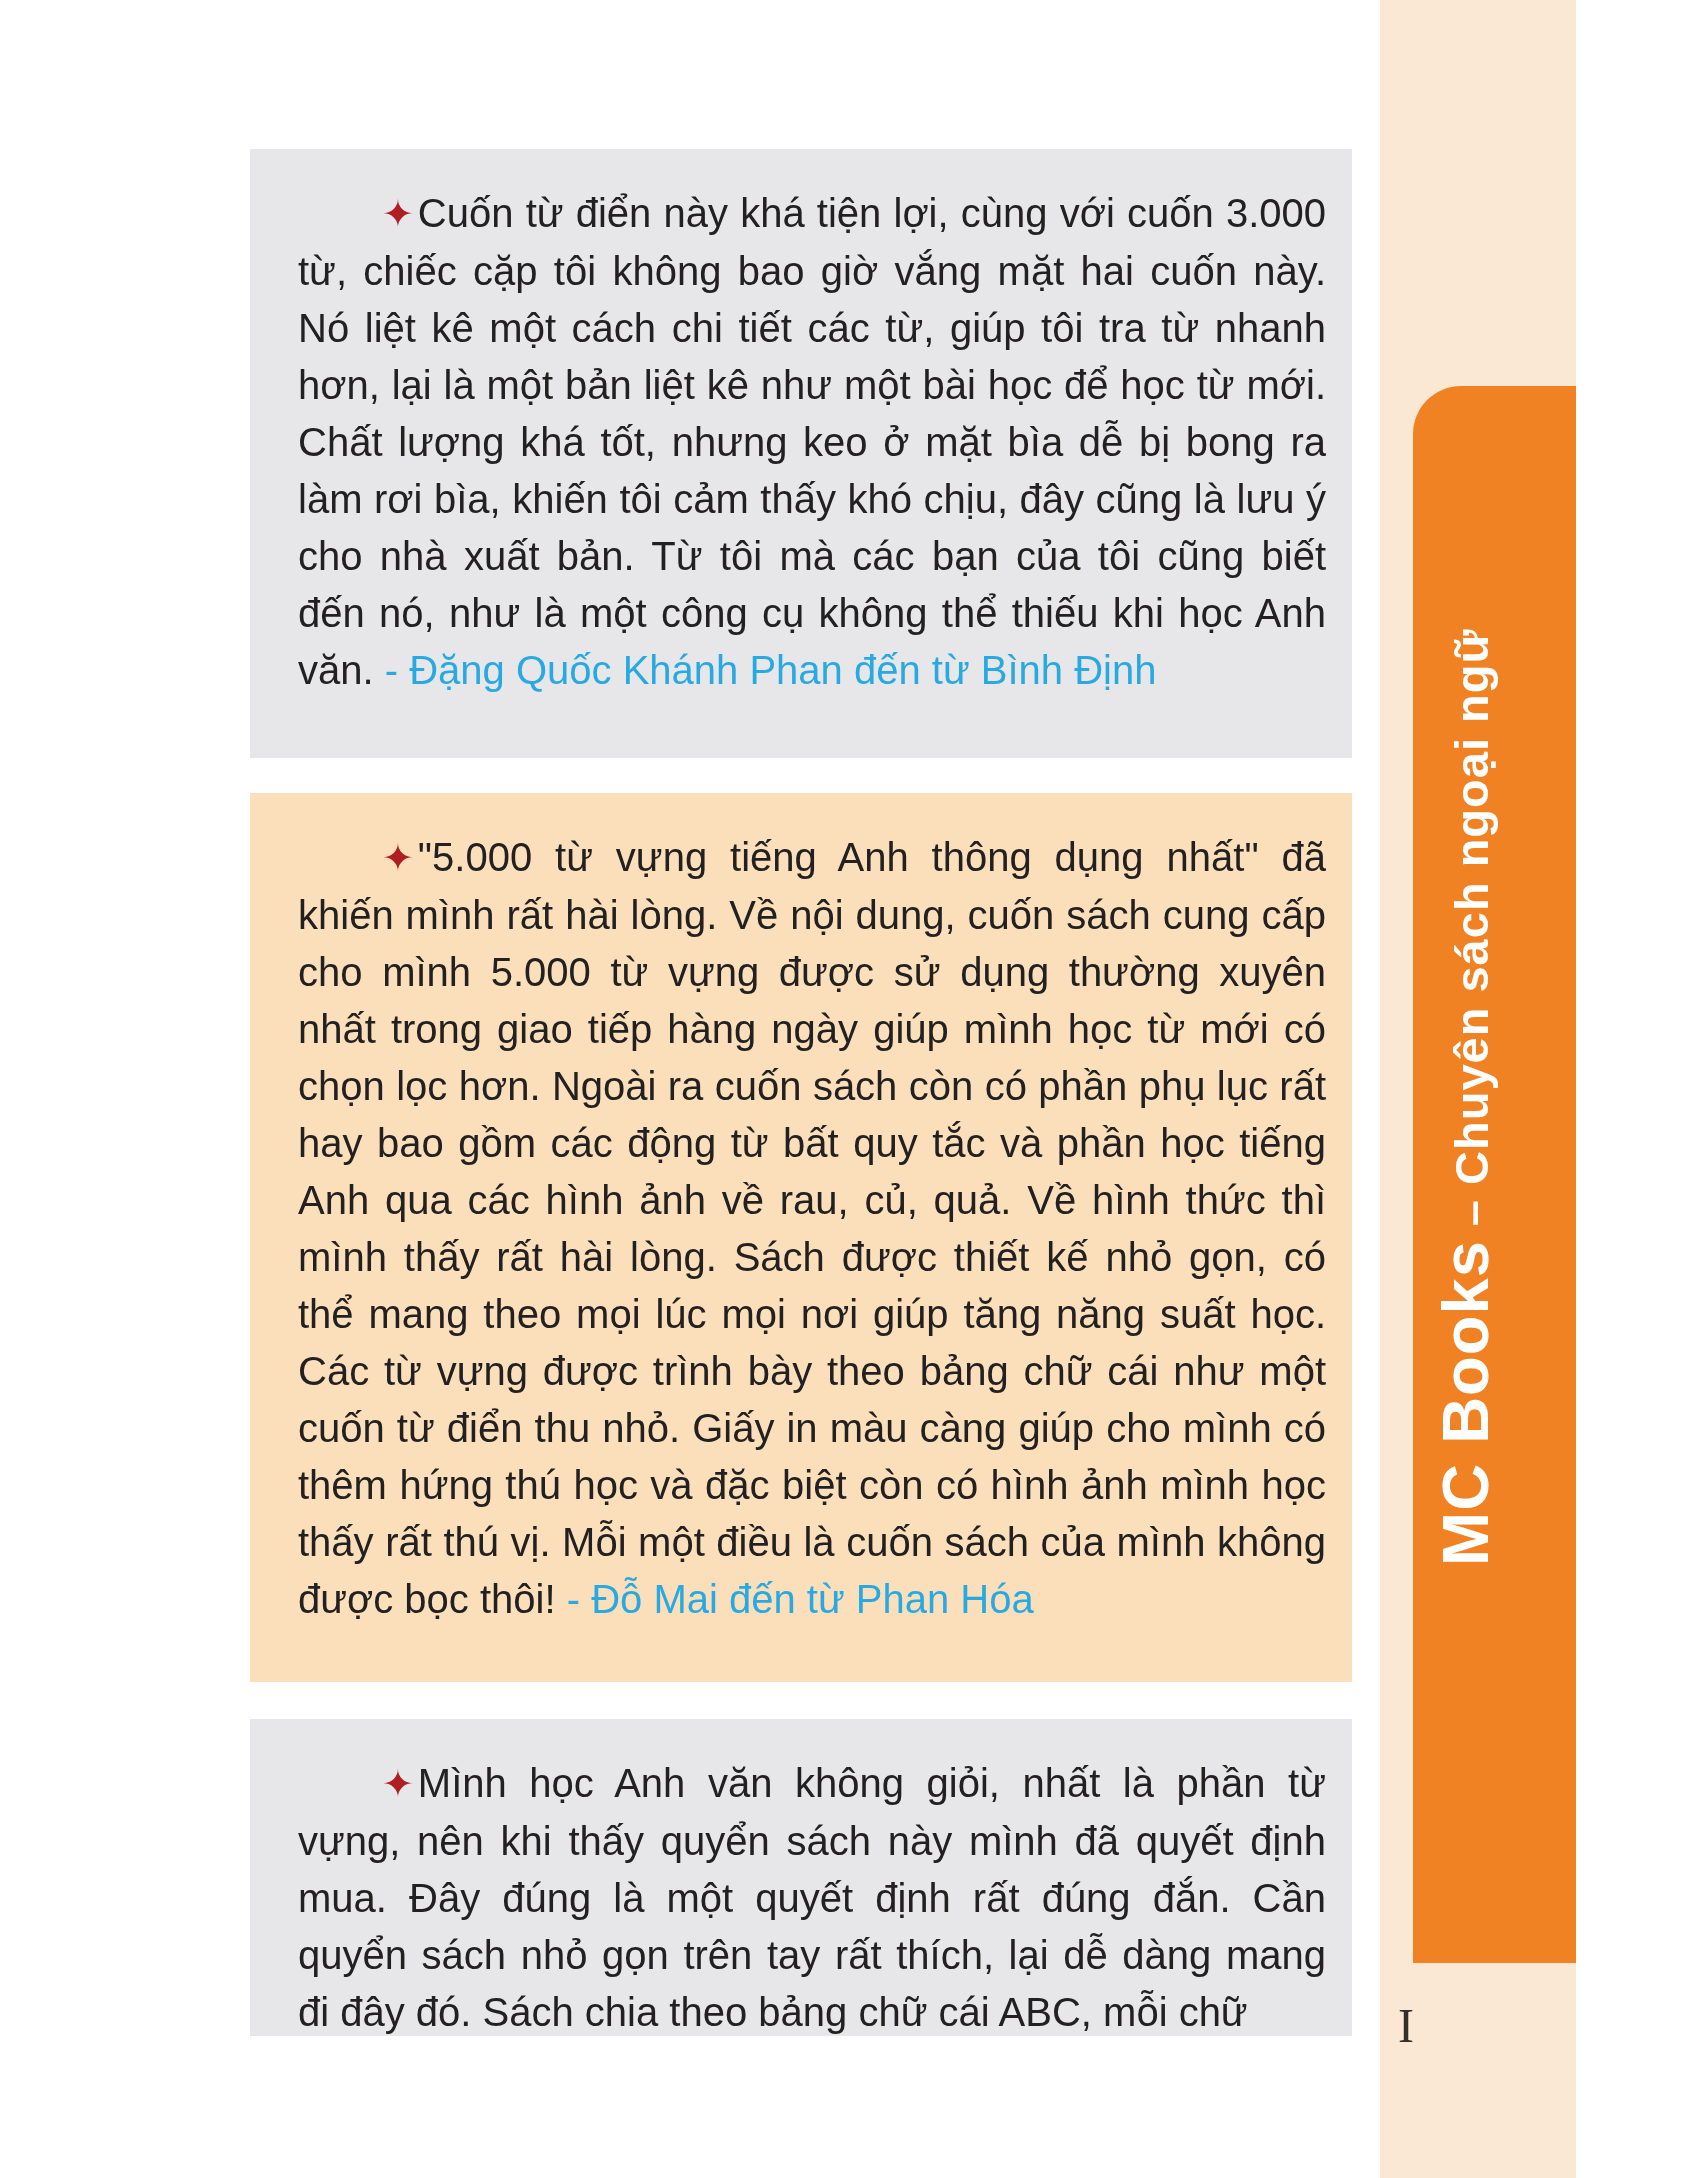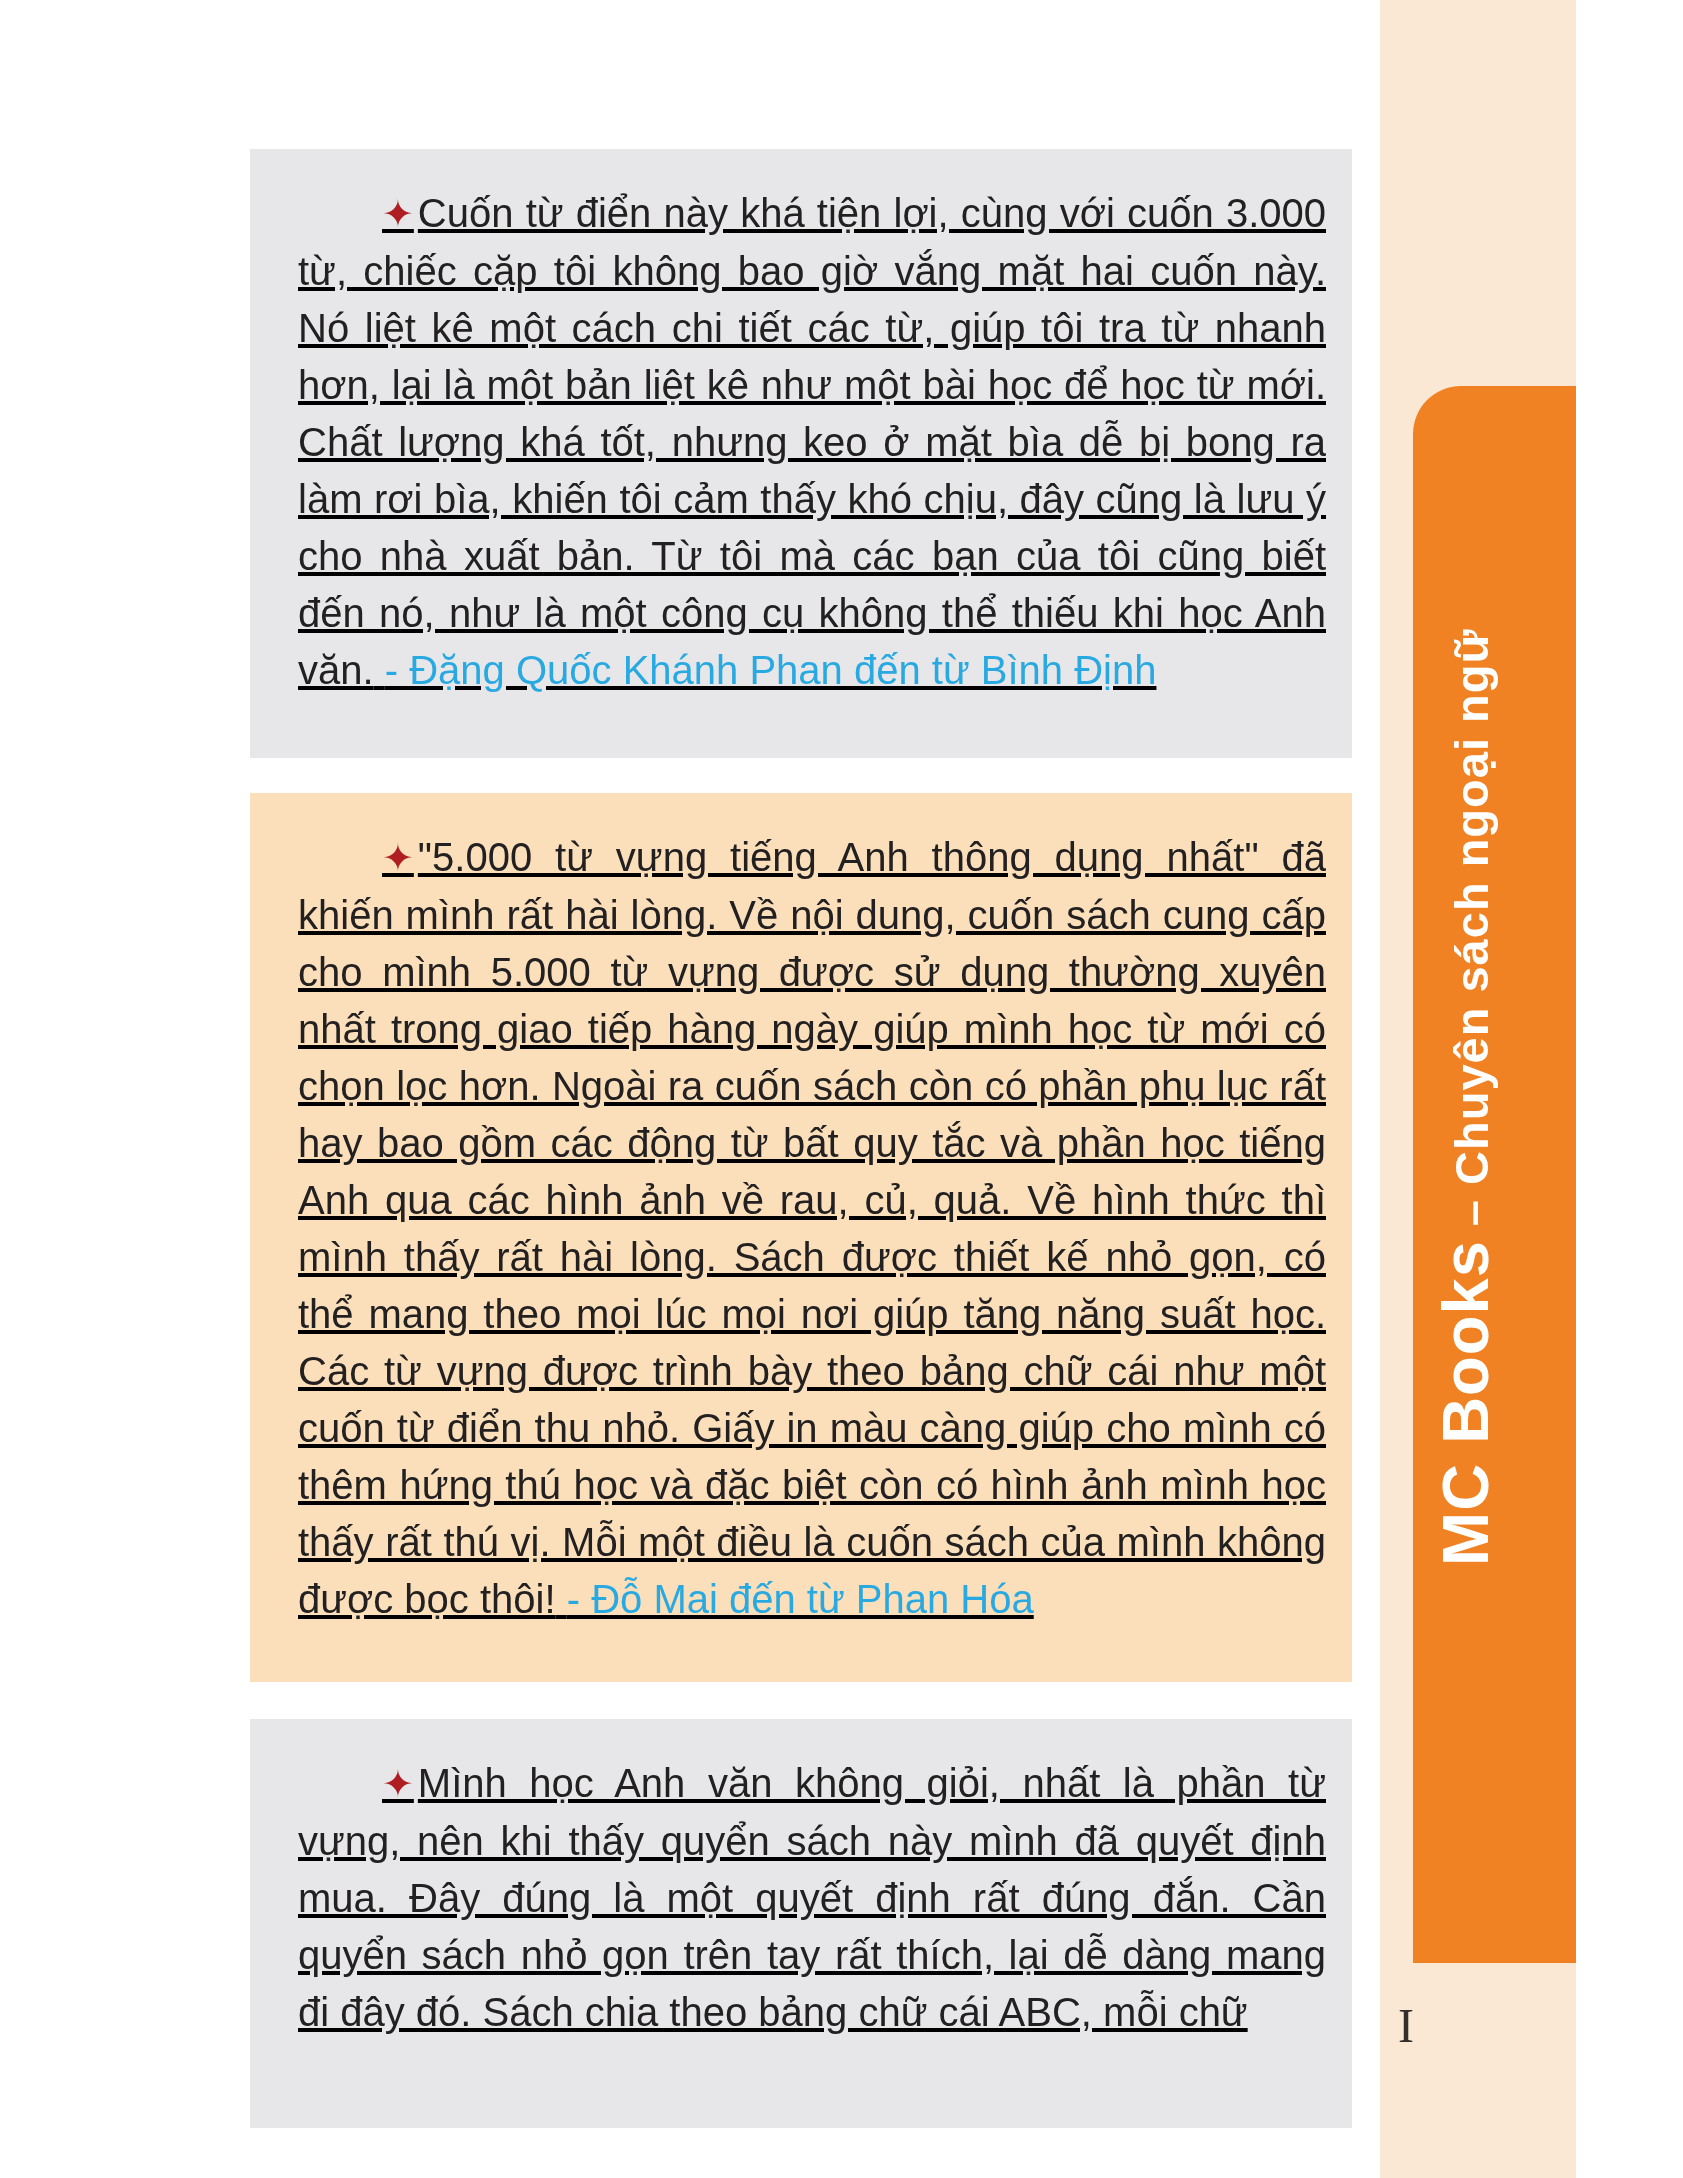--- a/index.html
+++ b/index.html
@@ -53,27 +53,26 @@
   
   .content {
     position: absolute;
     left: 250px; top: 0;
     width: 1102px;
   }
   .review-card {
     box-sizing: border-box;
     width: 1102px;
     padding: 36px 26px 0 48px;
-    text-decoration: underline;
   }
   .review-card.gray  { background: #E7E7E9; }
   .review-card.peach { background: #FBDFBA; }
   .review-1 { margin-top: 149px; min-height: 609px; }
   .review-2 { margin-top: 35px;  min-height: 889px; }
-  .review-3 { margin-top: 37px;  height: 409px; overflow: hidden; }
+  .review-3 { margin-top: 37px;  height: 317px; overflow: hidden; }
 
   .review-text {
     margin: 0;
     font-size: 40px;
     line-height: 57px;
     color: #232021;
     text-align: justify;
     text-indent: 84px;
   }
   .star-icon {

